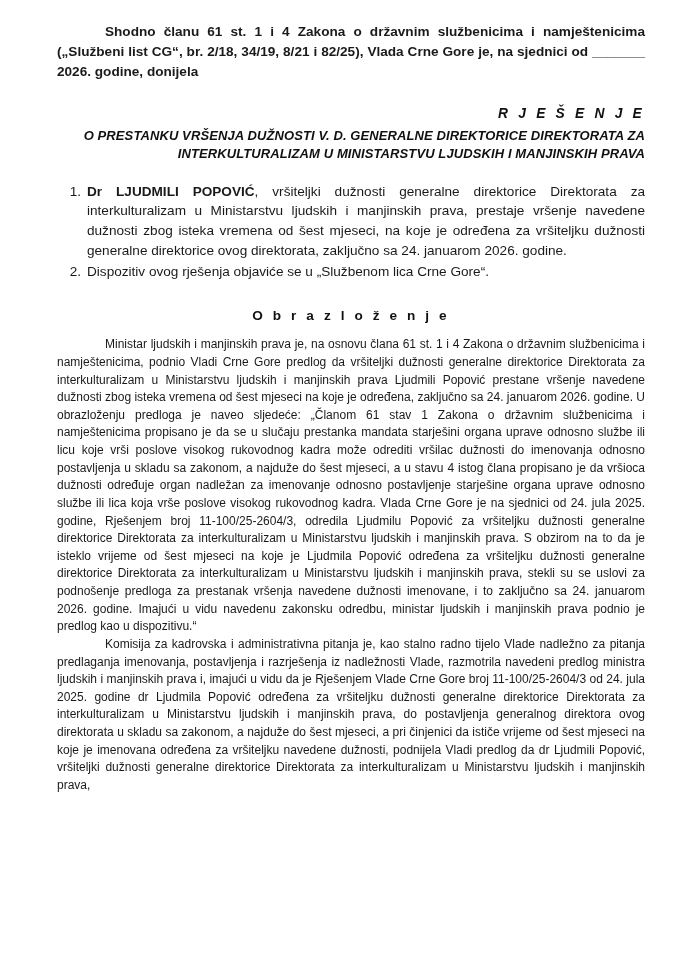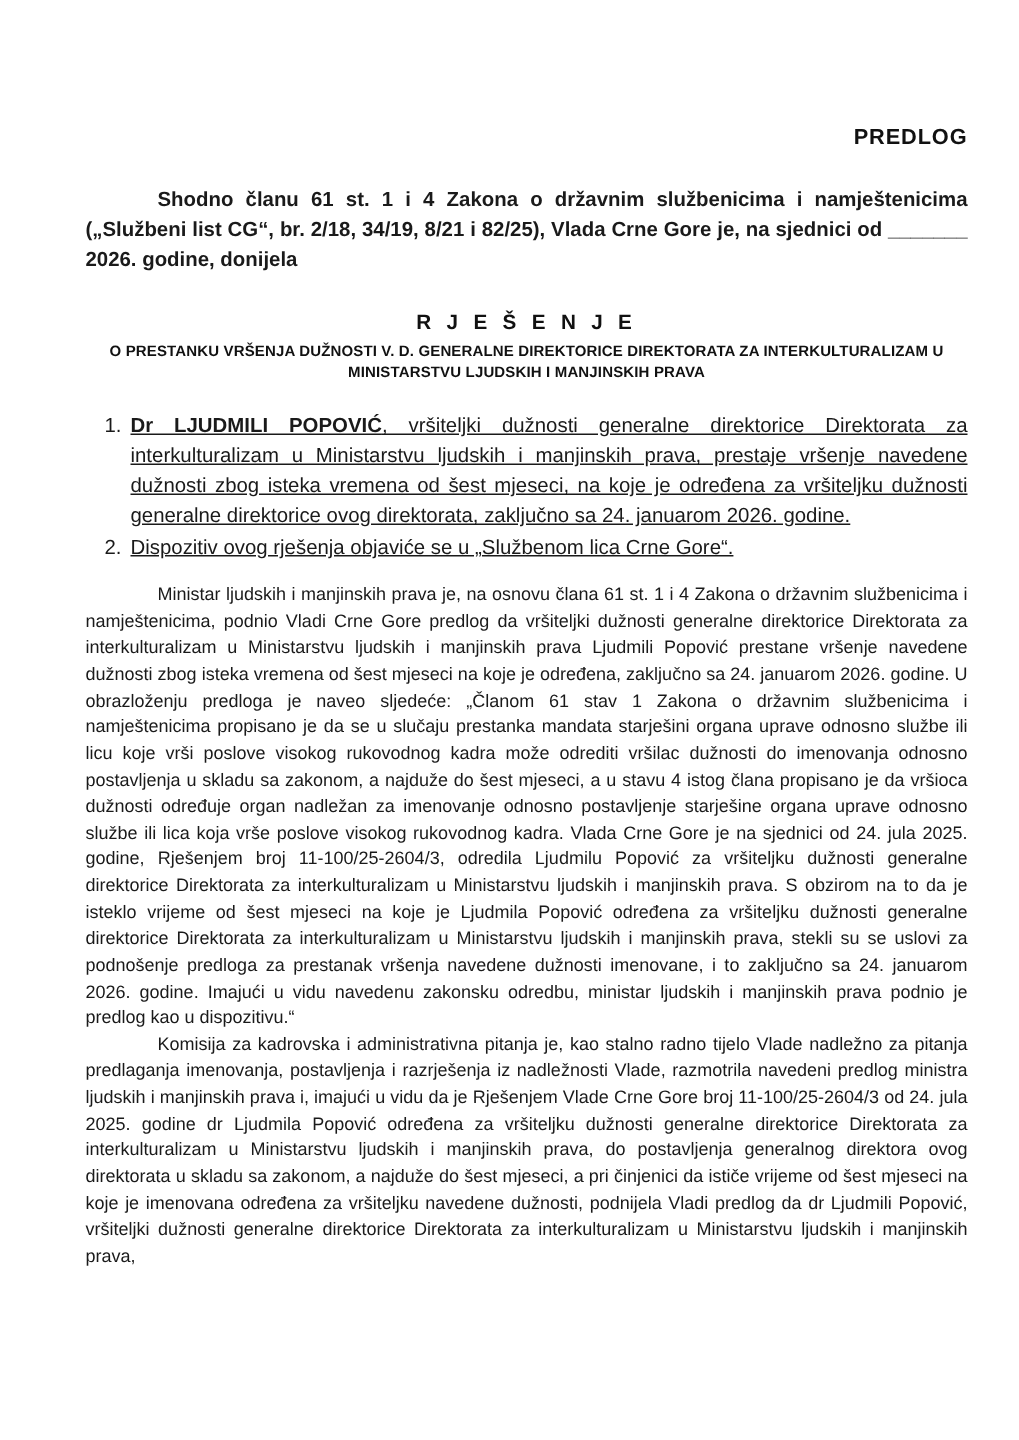--- a/index.html
+++ b/index.html
@@ -39,44 +39,44 @@
     font-size: 13.6px;
     line-height: 1.47;
     text-align: justify;
     text-justify: inter-word;
     text-indent: 48px;
     color: #1a1a1a;
     font-weight: bold;
   }
   .title-block {
     margin: 22px 0 0 0;
-    text-align: center;
+    text-align: right;
+    font-style: italic;
   }
   .title-main {
     margin: 0;
     font-size: 13.8px;
     font-weight: bold;
     letter-spacing: 3.2px;
     line-height: 1.5;
     color: #111;
   }
   .title-sub {
     margin: 2px 0 0 0;
-    font-size: 10px;
+    font-size: 13px;
     font-weight: bold;
     line-height: 1.42;
     color: #111;
     letter-spacing: 0.1px;
   }
   ol.items {
     margin: 18px 0 0 0;
     padding: 0 0 0 30px;
     list-style: none;
     counter-reset: itemnum;
-    text-decoration: underline;
   }
   ol.items > li {
     position: relative;
     counter-increment: itemnum;
     font-size: 13.6px;
     line-height: 1.47;
     text-align: justify;
     text-justify: inter-word;
     margin-bottom: 1px;
     color: #1a1a1a;
@@ -114,36 +114,36 @@
   }
   .body-par.tight {
     margin-top: 0;
   }
 </style>
 </head>
 <body>
 
 <div class="page">
 
-  <div class="doc-label">PREDLOG</div>
 
   <p class="intro">Shodno članu 61 st. 1 i 4 Zakona o državnim službenicima i namještenicima („Službeni list CG“, br. 2/18, 34/19, 8/21 i 82/25), Vlada Crne Gore je, na sjednici od _______ 2026. godine, donijela</p>
 
   <div class="title-block">
     <div class="title-main">R J E Š E N J E</div>
     <div class="title-sub">O PRESTANKU VRŠENJA DUŽNOSTI V. D. GENERALNE DIREKTORICE DIREKTORATA ZA INTERKULTURALIZAM U MINISTARSTVU LJUDSKIH I MANJINSKIH PRAVA</div>
   </div>
 
   <ol class="items">
     <li>
       <span class="person-name">Dr LJUDMILI POPOVIĆ</span><span>, vršiteljki dužnosti generalne direktorice Direktorata za interkulturalizam u Ministarstvu ljudskih i manjinskih prava, prestaje vršenje navedene dužnosti zbog isteka vremena od šest mjeseci, na koje je određena za vršiteljku dužnosti generalne direktorice ovog direktorata, zaključno sa 24. januarom 2026. godine.</span>
     </li>
     <li>
       <span>Dispozitiv ovog rješenja objaviće se u „Službenom lica Crne Gore“.</span>
     </li>
   </ol>
 
+  <div class="section-heading">O b r a z l o ž e n j e</div>
 
   <p class="body-par">Ministar ljudskih i manjinskih prava je, na osnovu člana 61 st. 1 i 4  Zakona o državnim službenicima i namještenicima, podnio Vladi Crne Gore predlog da vršiteljki dužnosti generalne direktorice Direktorata za interkulturalizam u Ministarstvu ljudskih i manjinskih prava Ljudmili Popović prestane vršenje navedene dužnosti zbog isteka vremena od šest mjeseci na koje je određena, zaključno sa 24. januarom 2026. godine. U obrazloženju predloga je naveo sljedeće: „Članom 61 stav 1 Zakona o državnim službenicima i namještenicima propisano je da se u slučaju prestanka mandata starješini organa uprave odnosno službe ili licu koje vrši poslove visokog rukovodnog kadra može odrediti vršilac dužnosti do imenovanja odnosno postavljenja u skladu sa zakonom, a najduže do šest mjeseci, a u stavu 4 istog člana propisano je da vršioca dužnosti određuje organ nadležan za imenovanje odnosno postavljenje starješine organa uprave odnosno službe ili lica koja vrše poslove visokog rukovodnog kadra. Vlada Crne Gore je na sjednici od 24. jula 2025. godine, Rješenjem broj 11-100/25-2604/3, odredila Ljudmilu Popović za vršiteljku dužnosti generalne direktorice Direktorata za interkulturalizam u Ministarstvu ljudskih i manjinskih prava. S obzirom na to da je isteklo vrijeme od šest mjeseci na koje je Ljudmila Popović određena za vršiteljku dužnosti generalne direktorice Direktorata za interkulturalizam u Ministarstvu ljudskih i manjinskih prava, stekli su se uslovi za podnošenje predloga za prestanak vršenja navedene dužnosti imenovane, i to zaključno sa 24. januarom 2026. godine. Imajući u vidu navedenu zakonsku odredbu, ministar ljudskih i manjinskih prava podnio je predlog kao u dispozitivu.“</p>
 
   <p class="body-par tight">Komisija za kadrovska i administrativna pitanja je, kao stalno radno tijelo Vlade nadležno za pitanja predlaganja imenovanja, postavljenja i razrješenja iz nadležnosti Vlade, razmotrila navedeni predlog ministra ljudskih i manjinskih prava i, imajući u vidu da je Rješenjem Vlade Crne Gore broj 11-100/25-2604/3 od 24. jula 2025. godine dr Ljudmila Popović određena za vršiteljku dužnosti generalne direktorice Direktorata za interkulturalizam u Ministarstvu ljudskih i manjinskih prava, do postavljenja generalnog direktora ovog direktorata u skladu sa zakonom, a najduže do šest mjeseci, a pri činjenici da ističe vrijeme od šest mjeseci na koje je imenovana određena za vršiteljku navedene dužnosti, podnijela Vladi predlog da dr Ljudmili Popović, vršiteljki dužnosti generalne direktorice Direktorata za interkulturalizam u Ministarstvu ljudskih i manjinskih prava,</p>
 
 </div>
 
 </body></html>

